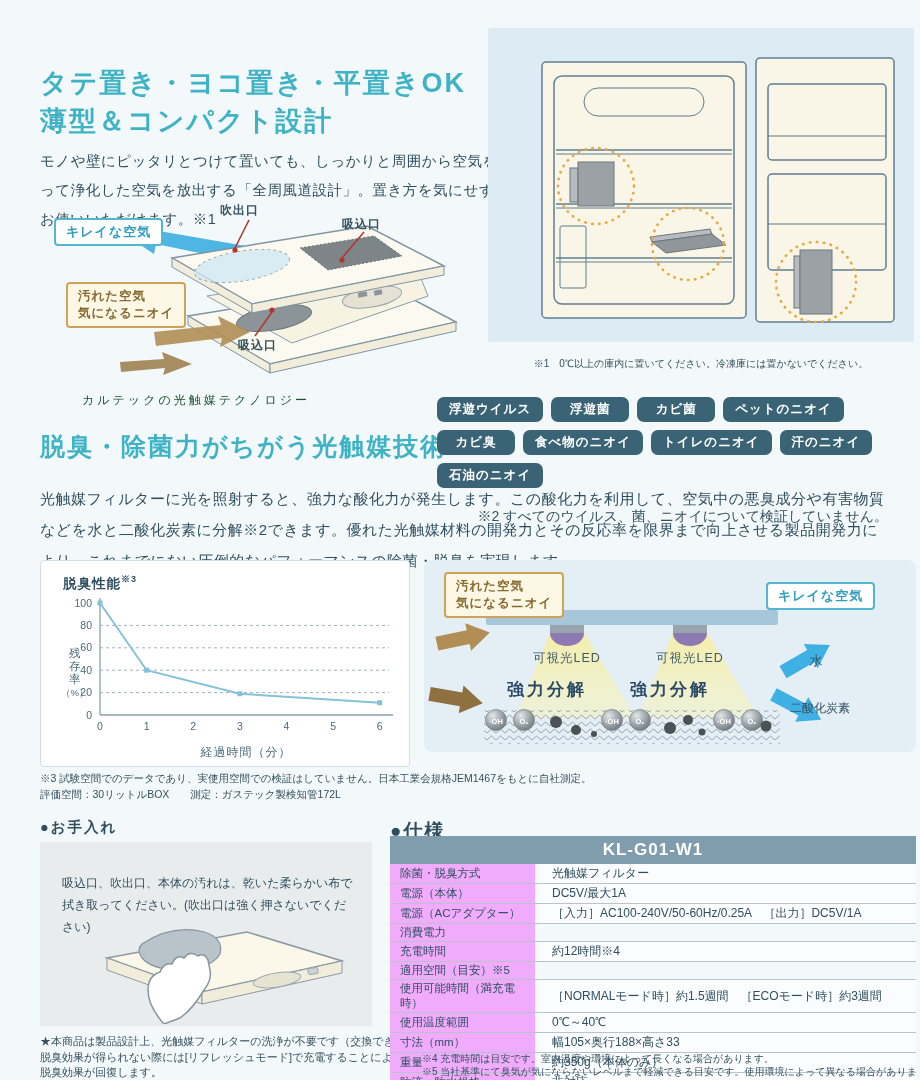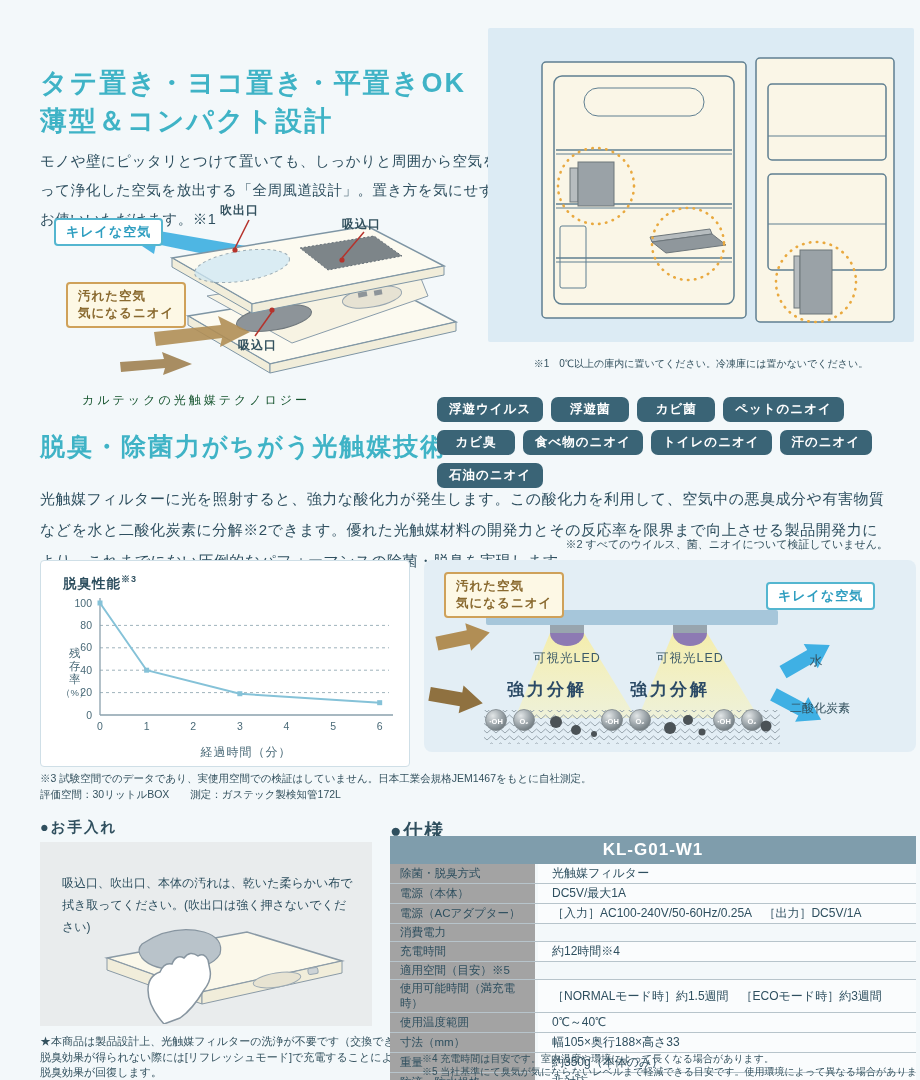--- a/index.html
+++ b/index.html
@@ -21,21 +21,21 @@
   
   .fridge-panel{left:488px;top:28px;width:426px;height:314px;background:#dcebf4;border-radius:2px;}
   .fridge-note{left:488px;top:357px;width:426px;text-align:center;font-size:10px;color:#33515e;}
   
   .eyebrow{left:42px;top:392px;font-size:12px;letter-spacing:3px;color:#14532d;margin-left:40px;}
   .title2{left:40px;top:409px;font-size:25px;font-weight:bold;color:#3fb3c6;letter-spacing:2px;}
   .tags{left:437px;top:397px;width:484px;display:flex;flex-wrap:wrap;}
   .tag{display:inline-block;background:#3a6476;color:#fff;border-radius:7px;padding:4px 12px;
        font-size:12.5px;font-weight:bold;letter-spacing:1px;margin:0 8px 8px 0;min-width:54px;text-align:center;}
   .body2{left:40px;top:468px;width:848px;font-size:15px;line-height:31px;letter-spacing:.5px;}
-  .note2{left:40px;top:537px;width:848px;text-align:right;font-size:11px;color:#33515e;}
+  .note2{left:40px;top:508px;width:848px;text-align:right;font-size:14px;color:#33515e;}
   
   .chart-box{left:40px;top:560px;width:368px;height:205px;background:#fff;
              border:1px solid #cfdfe7;border-radius:4px;}
   .chart-title{position:absolute;left:22px;top:12px;font-size:13.5px;font-weight:bold;color:#2e4f5f;letter-spacing:1px;}
   .chart-title sup{font-size:9px;}
   .chart-ylab{position:absolute;left:20px;top:86px;text-align:center;font-size:11.5px;line-height:13px;color:#4a6a78;}
   .chart-ylab .yunit{font-size:9.5px;}
   .chart-xlab{position:absolute;left:60px;top:183px;width:290px;text-align:center;font-size:12px;color:#4a6a78;letter-spacing:1px;}
   text.ctick{font-family:"Liberation Sans",sans-serif;font-size:10.5px;fill:#4a6a78;}
   
@@ -50,21 +50,21 @@
   .care-head{left:40px;top:818px;font-size:14.5px;font-weight:bold;color:#2f4f5e;letter-spacing:2px;}
   .care-box{left:40px;top:842px;width:332px;height:184px;background:#e9eced;}
   .care-text{position:absolute;left:22px;top:18px;width:292px;font-size:12px;line-height:22px;color:#2e4f5f;}
   .star-note{left:40px;top:1034px;font-size:11px;line-height:15.5px;color:#33515e;white-space:pre-line;}
   
   .spec-head{left:390px;top:818px;font-size:19px;font-weight:bold;color:#2f4f5e;letter-spacing:2px;}
   .spec-table{left:390px;top:836px;width:526px;}
   .spec-model{height:28px;background:#7f9dac;color:#fff;text-align:center;font-size:17px;
               font-weight:bold;letter-spacing:1px;line-height:28px;}
   .spec-row{display:flex;align-items:stretch;border-bottom:1px solid #b7c4cb;min-height:15.5px;}
-  .spec-label{width:148px;background:#a3a3a3;font-size:11.5px;display:flex;align-items:center;
+  .spec-label{width:148px;background:#f0abfc;font-size:11.5px;display:flex;align-items:center;
               padding:1px 4px 1px 10px;border-right:3px solid #f3f8fa;box-sizing:border-box;}
   .spec-value{flex:1;font-size:12px;display:flex;align-items:center;padding:1px 4px 1px 14px;background:#fafcfd;}
   .spec-notes{left:390px;top:1052px;font-size:10px;line-height:13px;color:#33515e;white-space:pre-line;margin-left:32px;}
 </style>
 </head>
 <body>
 
 <div class="page">
 
   <h1 class="abs title1">タテ置き・ヨコ置き・平置きOK

